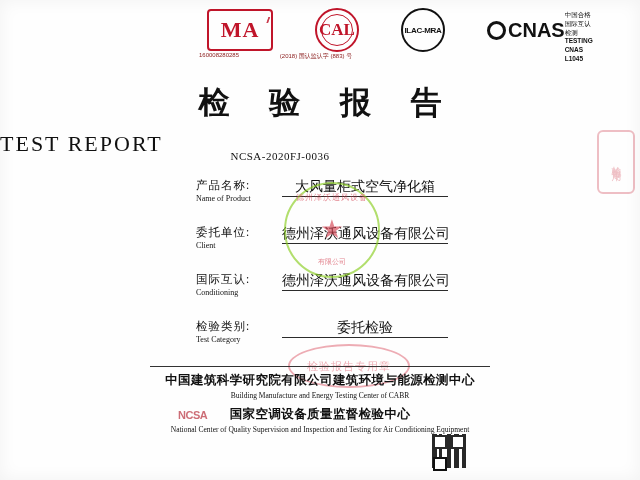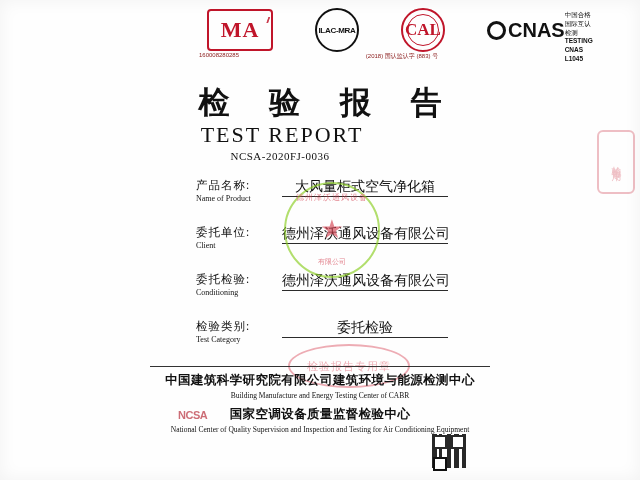--- a/index.html
+++ b/index.html
@@ -144,23 +144,22 @@
     text-align: center;
     font-family: "Liberation Serif", serif;
     font-size: 31px;
     font-weight: bold;
     letter-spacing: 16px;
     text-indent: 16px;
     color: #111;
   }
   .title-en {
     position: absolute;
-    top: 122px;
+    top: 131px;
     width: 564px;
-    text-align: center;
     font-family: "Liberation Serif", serif;
     font-size: 22px;
     letter-spacing: 2px;
     color: #111;
   }
   .report-no {
     position: absolute;
     top: 150px;
     width: 560px;
     text-align: center;
@@ -391,29 +390,29 @@
 
     <div class="cert">
       <div class="cert-mark">
         <div class="ma-logo">MA<span class="slashes">///</span></div>
       </div>
       <div class="cert-caption">160008280285</div>
     </div>
 
     <div class="cert">
       <div class="cert-mark">
-        <div class="ilac-logo">ILAC-MRA</div>
-      </div>
+        <div class="cal-logo">CAL</div>
+      </div>
+      <div class="cert-caption">(2018) 国认监认字 (883) 号</div>
     </div>
 
     <div class="cert">
       <div class="cert-mark">
-        <div class="cal-logo">CAL</div>
-      </div>
-      <div class="cert-caption">(2018) 国认监认字 (883) 号</div>
+        <div class="ilac-logo">ILAC-MRA</div>
+      </div>
     </div>
 
     <div class="cert">
       <div class="cert-mark">
         <div class="cnas-logo"><span class="dot"></span>CNAS</div>
       </div>
     </div>
 
     <div class="cnas-block">
       <div>中国合格</div>
@@ -441,21 +440,21 @@
     <div class="field-row">
       <div class="field-label">
         <div class="label-cn">委托单位:</div>
         <div class="label-en">Client</div>
       </div>
       <div class="field-value">德州泽沃通风设备有限公司</div>
     </div>
 
     <div class="field-row">
       <div class="field-label">
-        <div class="label-cn">委托检验:</div>
+        <div class="label-cn">国际互认:</div>
         <div class="label-en">Conditioning</div>
       </div>
       <div class="field-value">德州泽沃通风设备有限公司</div>
     </div>
 
     <div class="field-row">
       <div class="field-label">
         <div class="label-cn">检验类别:</div>
         <div class="label-en">Test Category</div>
       </div>

